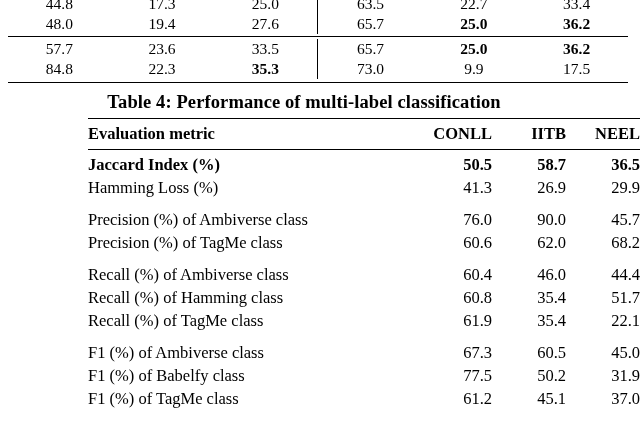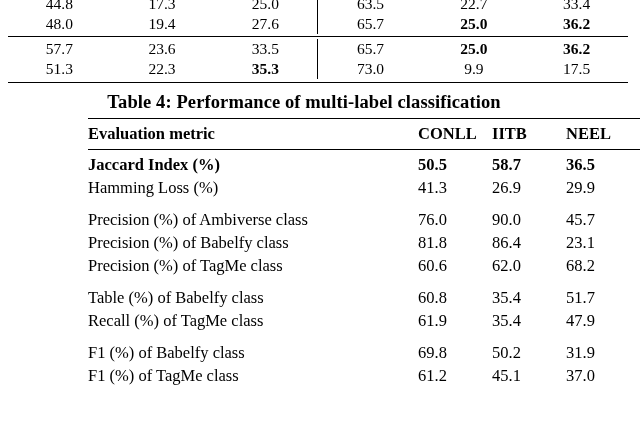--- a/index.html
+++ b/index.html
@@ -85,21 +85,21 @@
   }
   .main-table th, .main-table td {
     padding: 1.5px 0;
     white-space: nowrap;
   }
   .main-table th.metric, .main-table td.metric {
     text-align: left;
     width: 330px;
   }
   .main-table th.num, .main-table td.num {
-    text-align: left;
+    text-align: right;
     width: 74px;
   }
   .main-table thead th {
     font-weight: bold;
     font-size: 16.5px;
   }
   .rule-top { border-top: 1.4px solid #000; }
   .rule-mid { border-top: 1.0px solid #000; }
   .gap-row td { height: 9px; padding: 0; }
   .head-pad-top td, .head-pad-top th { padding-top: 5px; font-weight: bold; }
@@ -135,21 +135,21 @@
       </tr>
       <tr>
         <td class="first">57.7</td>
         <td>23.6</td>
         <td>33.5</td>
         <td class="sep-left">65.7</td>
         <td class="bold">25.0</td>
         <td class="bold">36.2</td>
       </tr>
       <tr>
-        <td class="first">51.3</td>
+        <td class="first">84.8</td>
         <td>22.3</td>
         <td class="bold">35.3</td>
         <td class="sep-left">73.0</td>
         <td>9.9</td>
         <td>17.5</td>
       </tr>
     </tbody>
   </table>
 
   <div class="top-rule-full" style="top: 82px;"></div>
@@ -184,54 +184,60 @@
             <td colspan="4"></td>
           </tr>
 
         <tr>
           <td class="metric">Precision (%) of Ambiverse class</td>
           <td class="num">76.0</td>
           <td class="num">90.0</td>
           <td class="num">45.7</td>
         </tr>
         <tr>
-          <td class="metric">Precision (%) of Babelfy class</td>
-          <td class="num">81.8</td>
-          <td class="num">86.4</td>
-          <td class="num">23.1</td>
-        </tr>
-        <tr>
           <td class="metric">Precision (%) of TagMe class</td>
           <td class="num">60.6</td>
           <td class="num">62.0</td>
           <td class="num">68.2</td>
         </tr>
         <tr class="gap-row">
             <td colspan="4"></td>
           </tr>
 
         <tr>
-          <td class="metric">Table (%) of Babelfy class</td>
+          <td class="metric">Recall (%) of Ambiverse class</td>
+          <td class="num">60.4</td>
+          <td class="num">46.0</td>
+          <td class="num">44.4</td>
+        </tr>
+        <tr>
+          <td class="metric">Recall (%) of Hamming class</td>
           <td class="num">60.8</td>
           <td class="num">35.4</td>
           <td class="num">51.7</td>
         </tr>
         <tr>
           <td class="metric">Recall (%) of TagMe class</td>
           <td class="num">61.9</td>
           <td class="num">35.4</td>
-          <td class="num">47.9</td>
+          <td class="num">22.1</td>
         </tr>
         <tr class="gap-row">
             <td colspan="4"></td>
           </tr>
 
         <tr>
+          <td class="metric">F1 (%) of Ambiverse class</td>
+          <td class="num">67.3</td>
+          <td class="num">60.5</td>
+          <td class="num">45.0</td>
+        </tr>
+        <tr>
           <td class="metric">F1 (%) of Babelfy class</td>
-          <td class="num">69.8</td>
+          <td class="num">77.5</td>
           <td class="num">50.2</td>
           <td class="num">31.9</td>
         </tr>
         <tr>
           <td class="metric">F1 (%) of TagMe class</td>
           <td class="num">61.2</td>
           <td class="num">45.1</td>
           <td class="num">37.0</td>
         </tr>
       </tbody>

